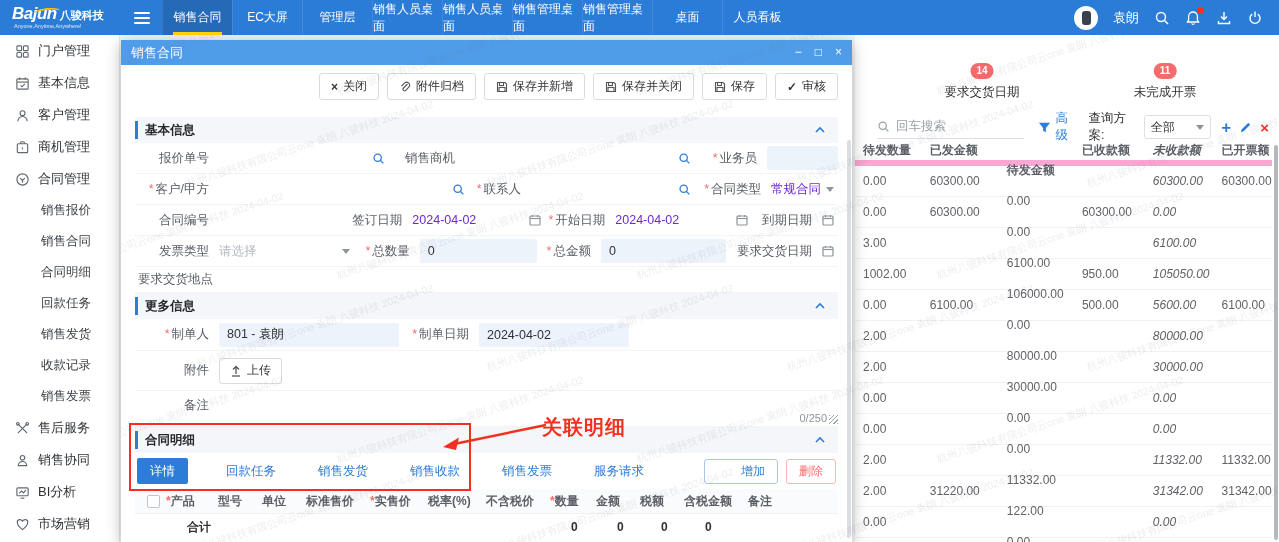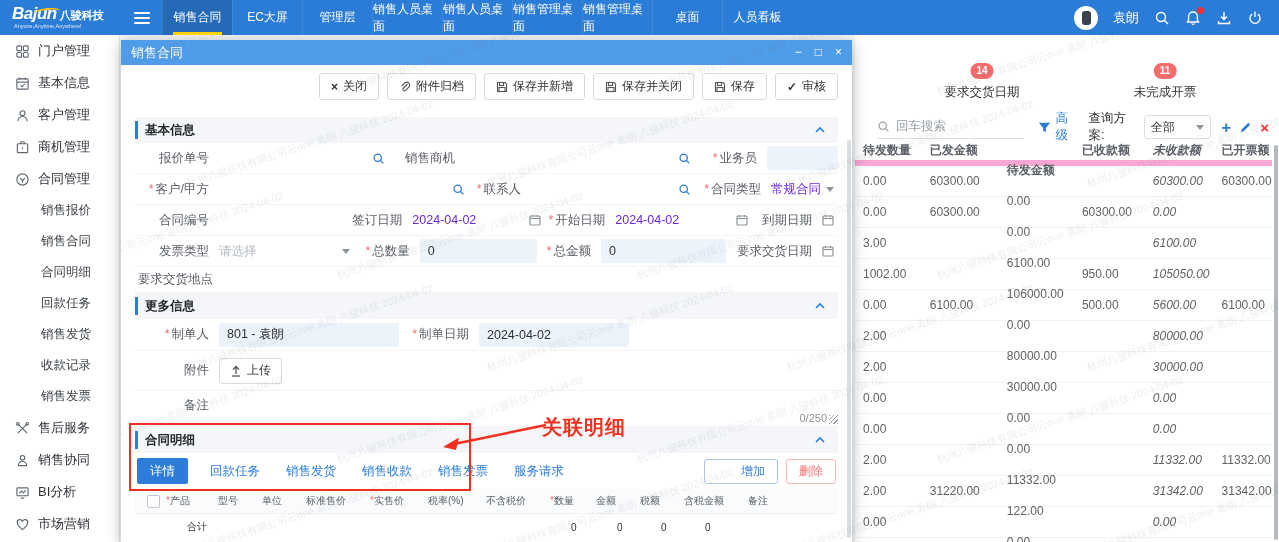--- a/index.html
+++ b/index.html
@@ -84,21 +84,21 @@
   .grip { width:9px; height:9px; background:repeating-linear-gradient(135deg,#9aa0a8 0 1px,transparent 1px 3px); }
 
   
   .dtabs { display:flex; align-items:center; height:36px; gap:18px; padding:0 2px; }
   .dtab { font-size:12.5px; color:#2d7dd8; cursor:pointer; height:26px; display:flex; align-items:center; padding:0 4px; }
   .dtab.active { background:#2d7dd8; color:#fff; padding:0 13px; border-radius:2px; }
   .dtab-btns { margin-left:auto; display:flex; gap:8px; }
   .obtn { height:25px; border-radius:3px; padding:0 12px; font-size:12px; background:#fff; display:inline-flex; align-items:center; cursor:pointer; }
   .obtn.add { border:1px solid #a9c7ec; color:#2d7dd8;padding-left:36px; }
   .obtn.del { border:1px solid #f3b9b4; color:#f56c6c; }
-  .dt-head, .dt-total { display:flex; align-items:center; font-size:10px; }
+  .dt-head, .dt-total { display:flex; align-items:center; font-size:12px;font-weight:bold; }
   .dt-head { height:25px; background:#fafbfc; color:#5a5e66; border-bottom:1px solid #f0f1f3; }
   .dt-total { height:26px; color:#303133; }
   .dt-cell { padding-left:6px; white-space:nowrap; overflow:hidden; }
   .cbx { width:13px; height:13px; border:1px solid #c0c4cc; border-radius:2px; background:#fff; margin-left:12px; cursor:pointer; }
   .modal-scroll { position:absolute; top:100px; bottom:4px; right:1px; width:4px; background:#dadde2; border-radius:2px; }
 
   
   .anno-rect { position:absolute; left:129px; top:423px; width:342px; height:68px; border:2px solid #f3301f; z-index:30; pointer-events:none; }
   .anno-text { position:absolute; left:542px; top:414px; font-size:20px; font-weight:bold; color:#f3301f; z-index:30; letter-spacing:1px; }
   .anno-arrow { position:absolute; left:438px; top:418px; z-index:30; pointer-events:none; }
@@ -645,21 +645,21 @@
 
     <div class="sec-head">
       <span class="sec-title">合同明细</span>
       <span class="sec-caret">
         <svg width="12" height="12" viewBox="0 0 12 12">
             <path d="M2 8 L6 4 L10 8" fill="none" stroke="#2d7dd8" stroke-width="1.6"></path>
           </svg>
       </span>
     </div>
     <div class="dtabs">
-      <span id="dtabs-list" style="display:flex;gap:18px;">
+      <span id="dtabs-list" style="display:flex;gap:34px;">
           <span class="dtab active">详情</span>
           <span class="dtab">回款任务</span>
           <span class="dtab">销售发货</span>
           <span class="dtab">销售收款</span>
           <span class="dtab">销售发票</span>
           <span class="dtab">服务请求</span>
         </span>
       <span class="dtab-btns">
         <span class="obtn add">增加</span>
         <span class="obtn del">删除</span>

